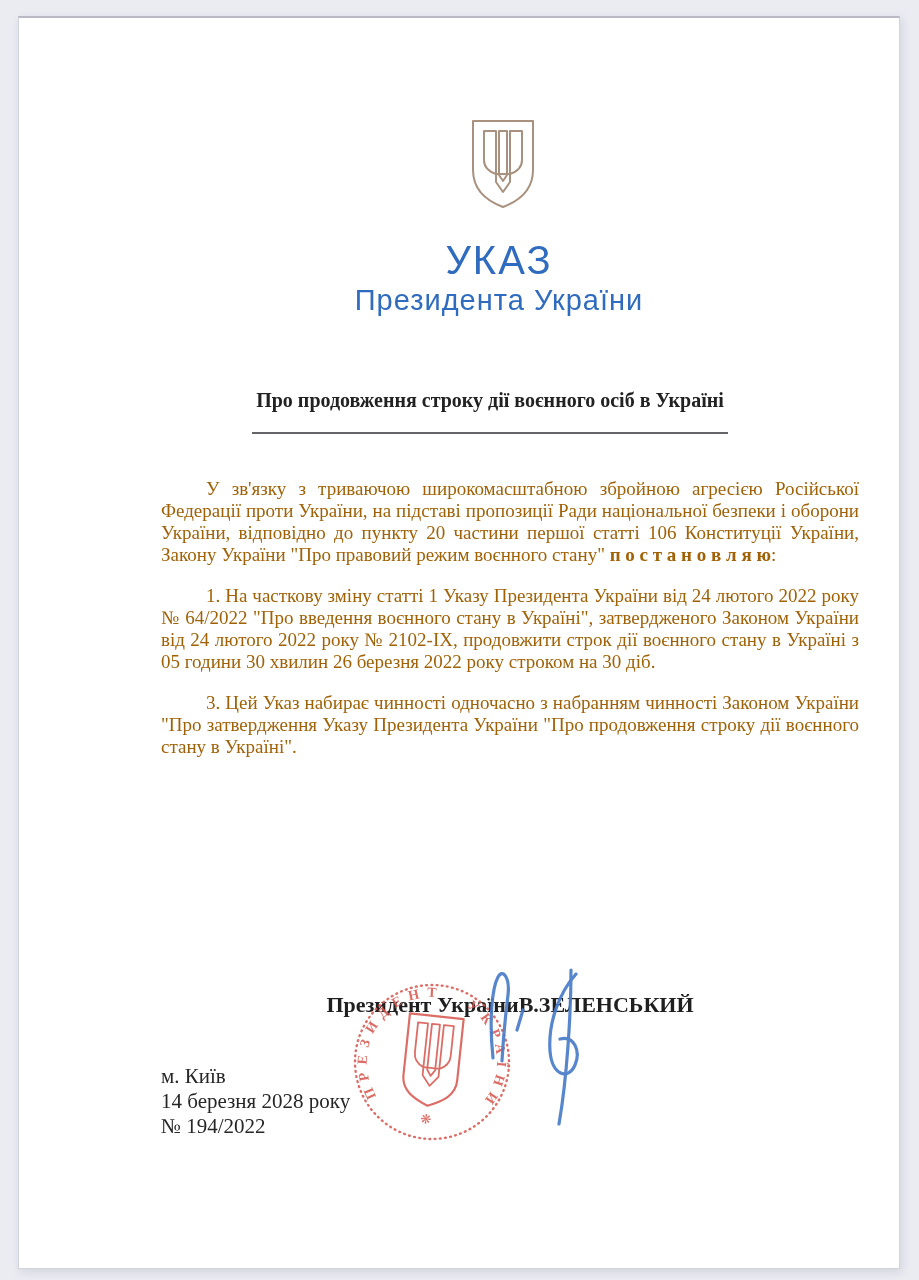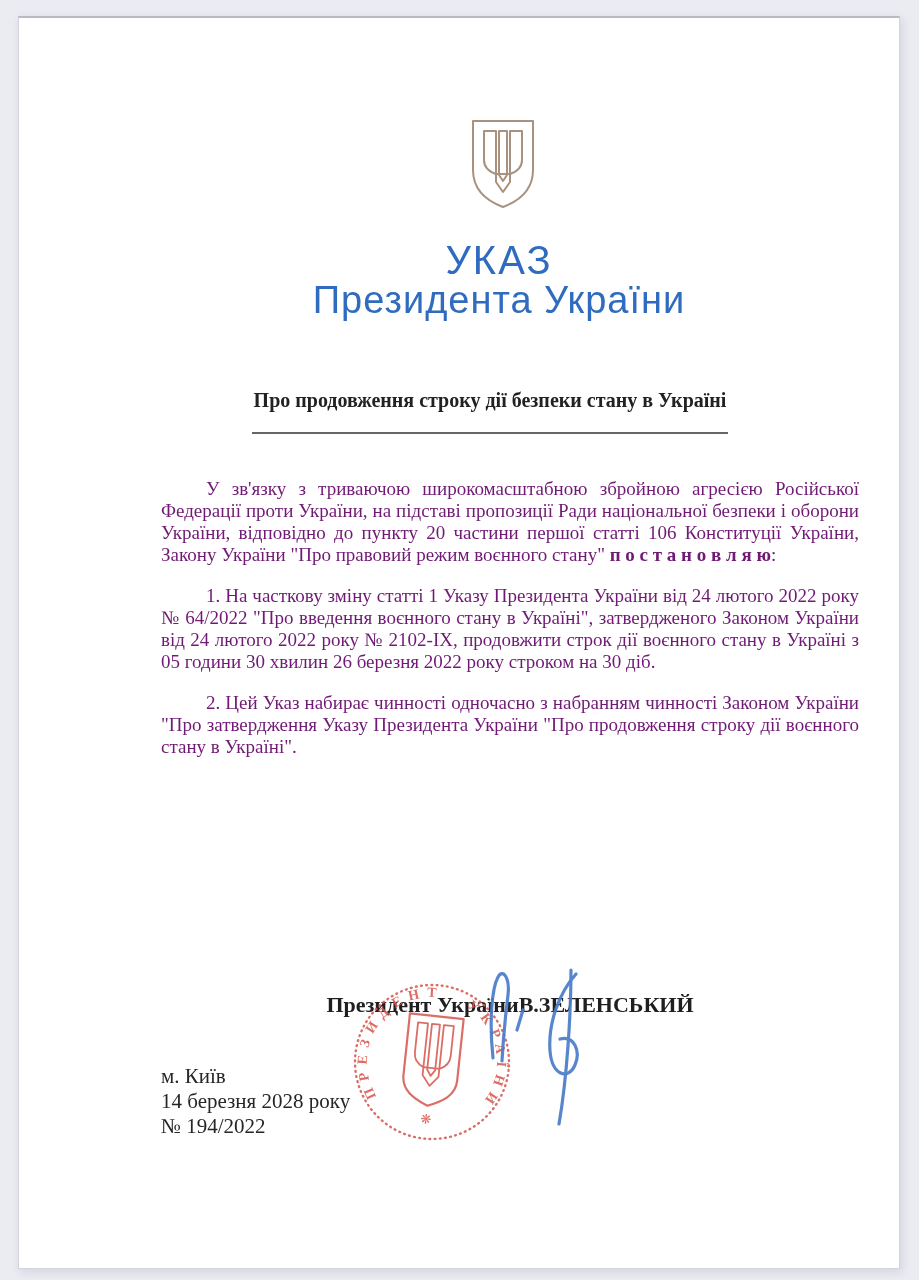--- a/index.html
+++ b/index.html
@@ -25,37 +25,37 @@
   .emblem { left: 449px; top: 100px; width: 70px; height: 92px; }
 
   
   .doc-heading {
     left: 112px; top: 220px; width: 736px;
     text-align: center;
     color: #2f6bbe;
     font-family: "Liberation Sans", sans-serif;
   }
   .doc-heading .line1 { font-size: 40px; line-height: 44px; letter-spacing: 2px; }
-  .doc-heading .line2 { font-size: 38px; line-height: 37px; letter-spacing: 1px; }
+  .doc-heading .line2 { font-size: 29px; line-height: 37px; letter-spacing: 1px; }
 
   
   .subject {
     left: 122px; top: 371px; width: 698px;
     text-align: center;
     font-weight: bold;
     font-size: 20px;
     color: #222;
   }
   .subject-rule {
     left: 233px; top: 414px; width: 476px; height: 2px;
     background: #66666a;
   }
 
   
-  .body-text { left: 142px; top: 460px; width: 698px; color: #701a75; }
+  .body-text { left: 142px; top: 460px; width: 698px; color: #a16207; }
   .body-text p {
     font-size: 19px;
     line-height: 22px;
     text-align: justify;
     text-indent: 45px;
     margin-bottom: 19px;
   }
   .resolve-word { font-weight: bold; }
 
   
@@ -97,27 +97,27 @@
       <path d="M31 13 H39 V57 L35 63 L31 57 Z"></path>
       <path d="M28 56 H42 V64 L35 74 L28 64 Z"></path>
     </g>
   </svg>
 
   <div class="abs doc-heading">
     <div class="line1">УКАЗ</div>
     <div class="line2">Президента України</div>
   </div>
 
-  <div class="abs subject">Про продовження строку дії безпеки стану в Україні</div>
+  <div class="abs subject">Про продовження строку дії воєнного осіб в Україні</div>
   <div class="abs subject-rule"></div>
 
   <div class="abs body-text">
     <p><span>У зв'язку з триваючою широкомасштабною збройною агресією Російської Федерації проти України, на підставі пропозиції Ради національної безпеки і оборони України, відповідно до пункту 20 частини першої статті 106 Конституції України, Закону України "Про правовий режим воєнного стану" </span><span class="resolve-word">п о с т а н о в л я ю</span><span>:</span></p>
     <p>1. На часткову зміну статті 1 Указу Президента України від 24 лютого 2022 року № 64/2022 "Про введення воєнного стану в Україні", затвердженого Законом України від 24 лютого 2022 року № 2102-IX, продовжити строк дії воєнного стану в Україні з 05 години 30 хвилин 26 березня 2022 року строком на 30 діб.</p>
-    <p>2. Цей Указ набирає чинності одночасно з набранням чинності Законом України "Про затвердження Указу Президента України "Про продовження строку дії воєнного стану в Україні".</p>
+    <p>3. Цей Указ набирає чинності одночасно з набранням чинності Законом України "Про затвердження Указу Президента України "Про продовження строку дії воєнного стану в Україні".</p>
   </div>
 
   <div class="abs sign-row">
     <span>Президент України</span>
     <span>В.ЗЕЛЕНСЬКИЙ</span>
   </div>
 
   <div class="abs issue-block">
     <div>м. Київ</div>
     <div>14 березня 2028 року</div>

